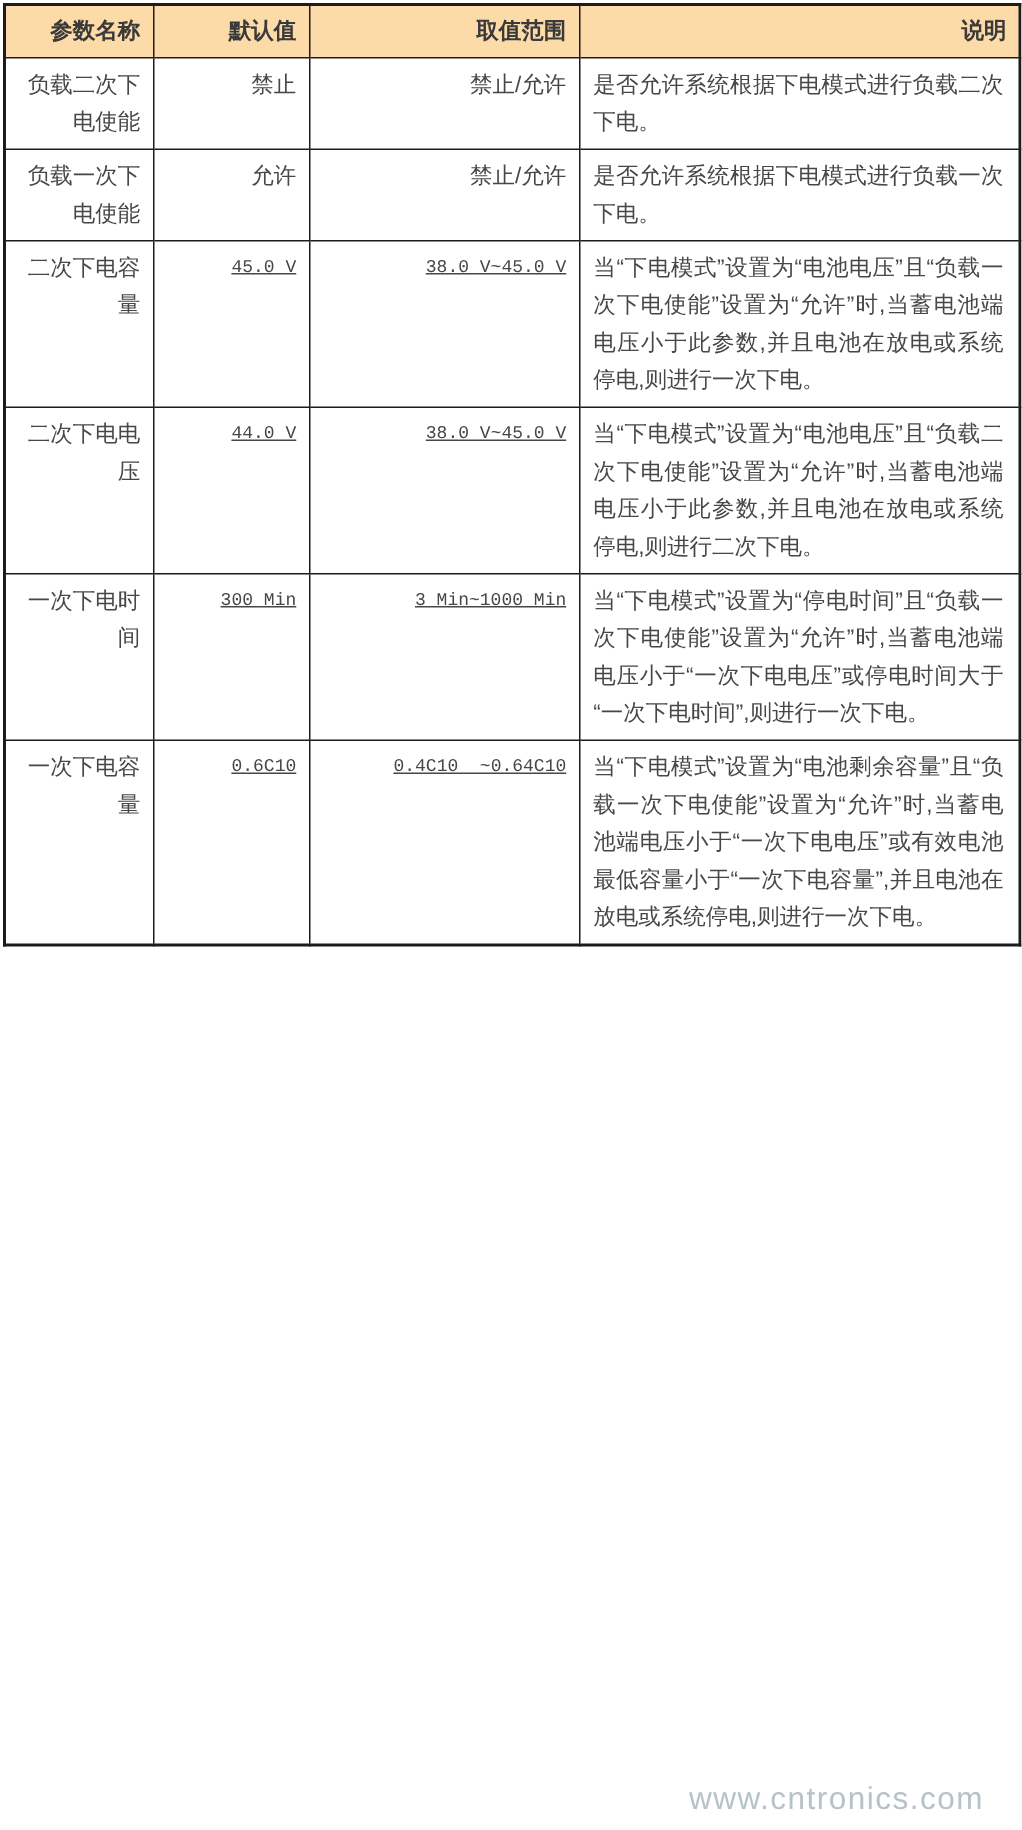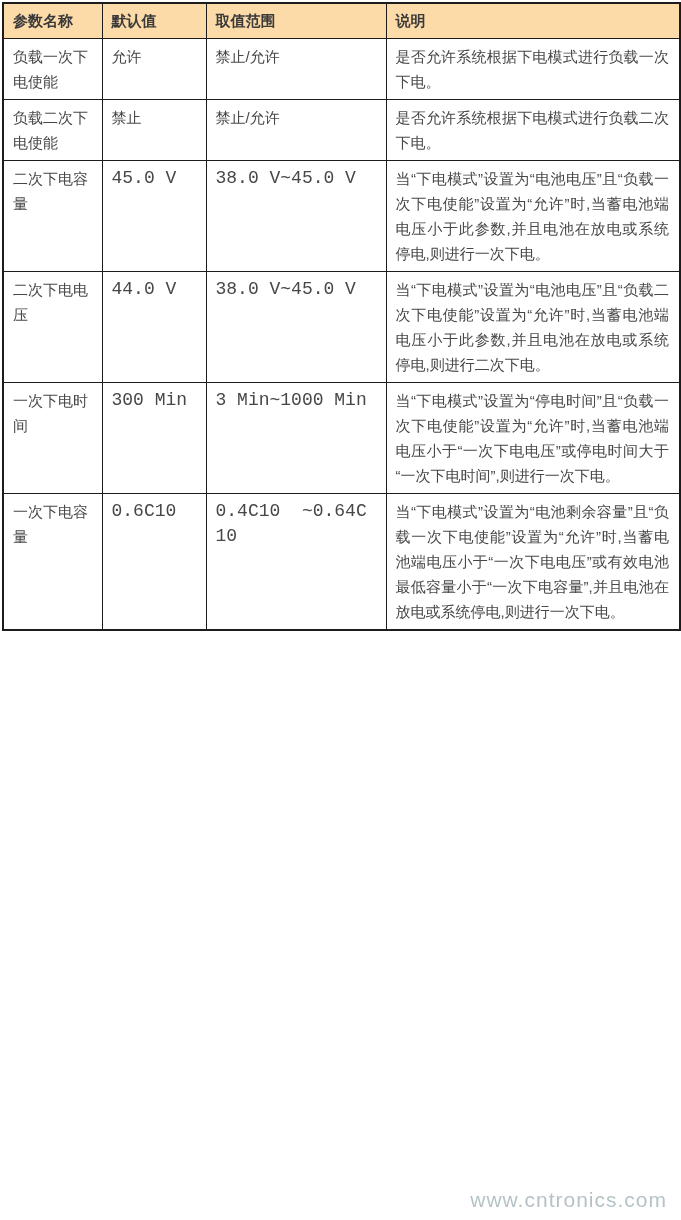--- a/index.html
+++ b/index.html
@@ -21,44 +21,45 @@
     table-layout: fixed;
     border: 2px solid #1c1c1c;
   }
   col.c1 { width: 99px; }
   col.c2 { width: 104px; }
   col.c3 { width: 180px; }
   col.c4 { width: 294px; }
   th, td {
     border: 1px solid #1c1c1c;
     vertical-align: top;
-    text-align: left;
+    text-align: right;
     font-size: 15px;
     line-height: 25px;
     color: #474747;
     padding: 5px 8px 5px 9px;
     word-break: break-all;
   }
   thead th {
     background: #FCDBA8;
     color: #3a3a3a;
     font-weight: bold;
     height: 35px;
     padding-top: 7px;
     line-height: 20px;
   }
   td.c-range { white-space: pre-wrap; }
   td.c-desc  { text-align: justify; padding-right: 10px; }
   td.mono {
     font-family: "Liberation Mono", "DejaVu Sans Mono", monospace;
-    font-size: 18px;
+    font-size: 12px;
+    text-decoration: underline;
   }
   .watermark {
     position: absolute;
-    right: 14px;
+    right: 25px;
     bottom: 8px;
     font-size: 21px;
     letter-spacing: 1px;
     color: rgba(168, 183, 188, 0.85);
     pointer-events: none;
     white-space: nowrap;
   }
 </style>
 </head>
 <body>
@@ -74,30 +75,30 @@
     <thead>
       <tr>
         <th>参数名称</th>
         <th>默认值</th>
         <th>取值范围</th>
         <th>说明</th>
       </tr>
     </thead>
     <tbody id="table-body">
         <tr>
+    <td class="c-name">负载二次下电使能</td>
+    <td class="c-default">禁止</td>
+    <td class="c-range">禁止/允许</td>
+    <td class="c-desc">是否允许系统根据下电模式进行负载二次下电。</td>
+  </tr>
+        <tr>
     <td class="c-name">负载一次下电使能</td>
     <td class="c-default">允许</td>
     <td class="c-range">禁止/允许</td>
     <td class="c-desc">是否允许系统根据下电模式进行负载一次下电。</td>
-  </tr>
-        <tr>
-    <td class="c-name">负载二次下电使能</td>
-    <td class="c-default">禁止</td>
-    <td class="c-range">禁止/允许</td>
-    <td class="c-desc">是否允许系统根据下电模式进行负载二次下电。</td>
   </tr>
         <tr>
     <td class="c-name">二次下电容量</td>
     <td class="c-default mono">45.0 V</td>
     <td class="c-range mono">38.0 V~45.0 V</td>
     <td class="c-desc">当“下电模式”设置为“电池电压”且“负载一次下电使能”设置为“允许”时,当蓄电池端电压小于此参数,并且电池在放电或系统停电,则进行一次下电。</td>
   </tr>
         <tr>
     <td class="c-name">二次下电电压</td>
     <td class="c-default mono">44.0 V</td>

